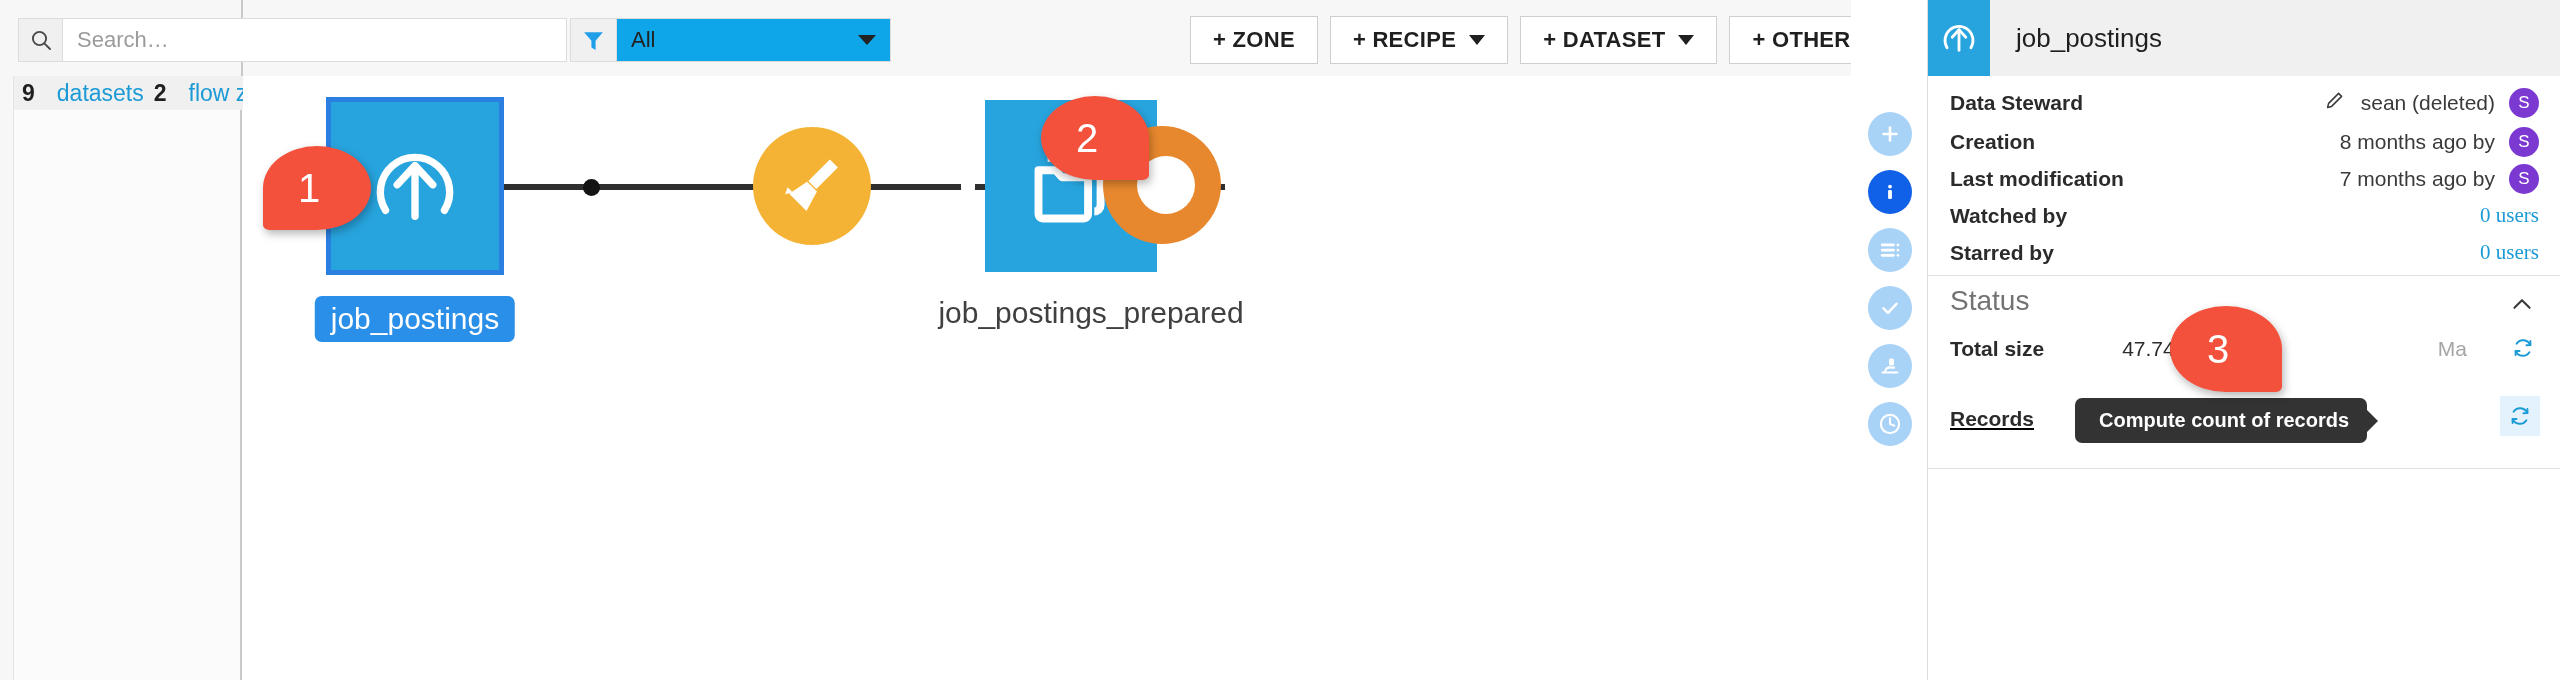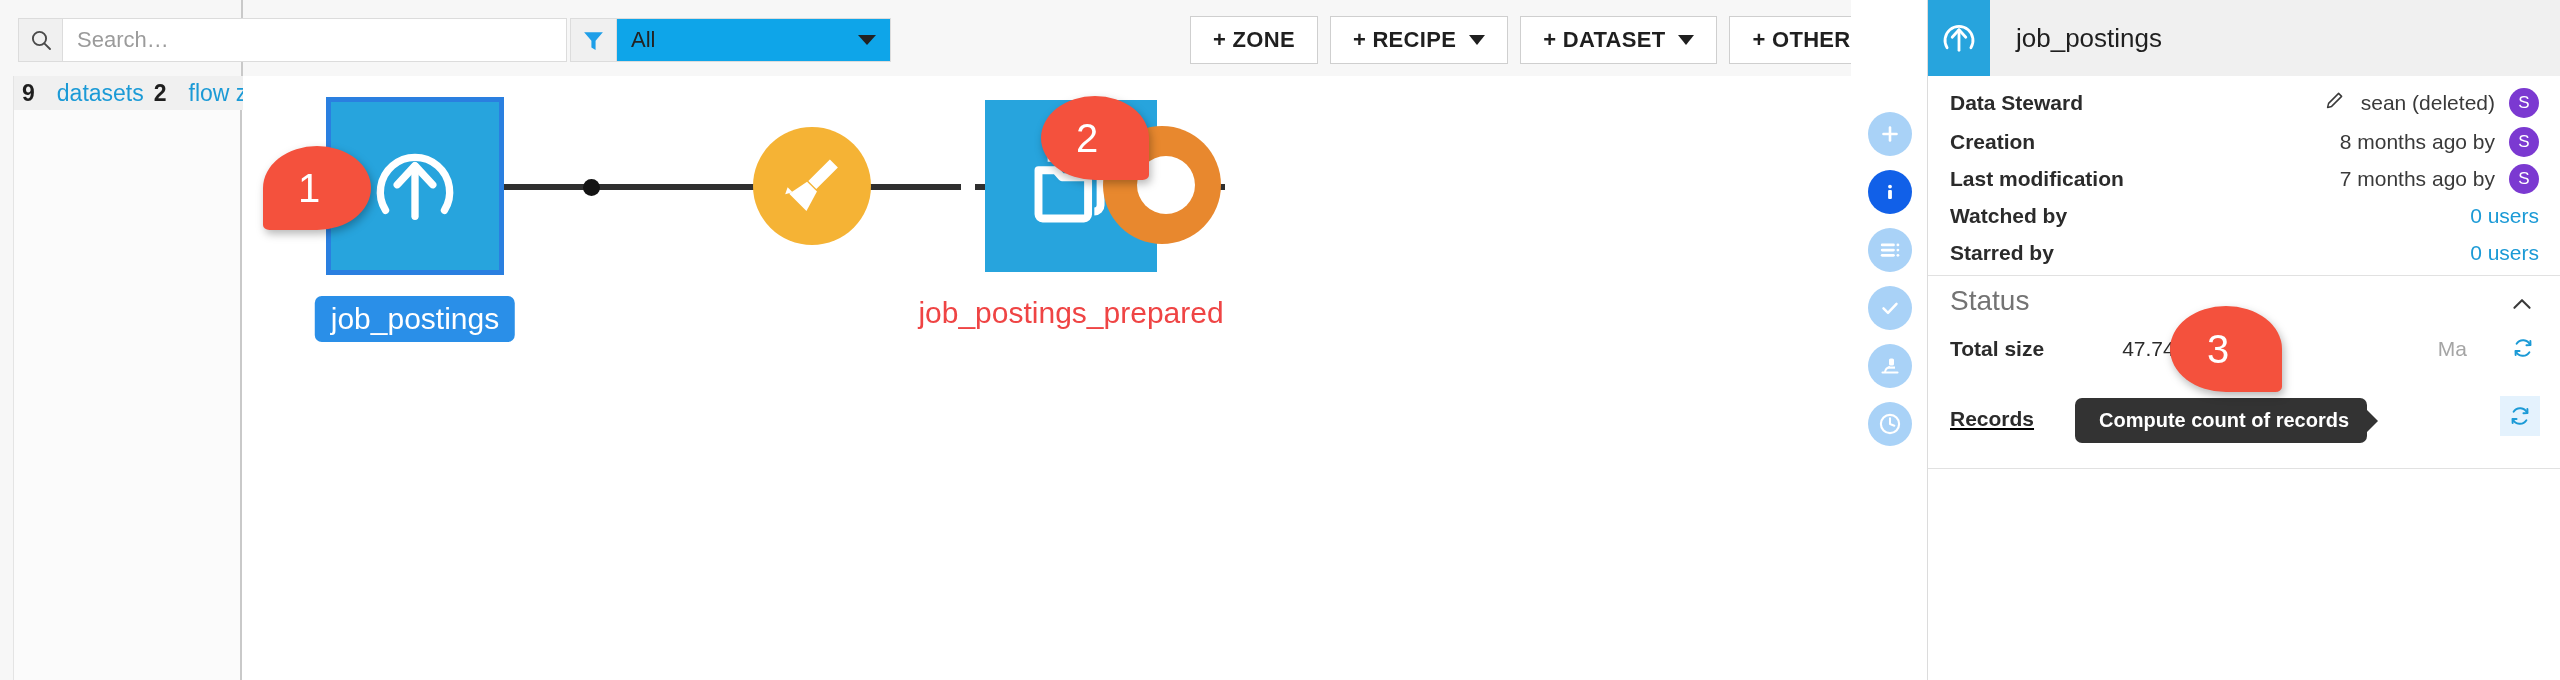--- a/index.html
+++ b/index.html
@@ -107,21 +107,21 @@
   .ds-blue { background: #27a4dd; }
   .ds-selected { outline: 5px solid #2a7fe0; outline-offset: -2px; }
 
   .node-label {
     position: absolute; top: 196px; left: 50%; transform: translateX(-50%);
     font-size: 30px; white-space: nowrap;
   }
   .node-label.selected {
     background: #2a8fe8; color: #fff; border-radius: 7px; padding: 6px 16px;
   }
-  .node-label.plain { color: #ef4444; }
+  .node-label.plain { color: #404040; margin-left: 20px; }
 
   .recipe-circle {
     width: 118px; height: 118px; border-radius: 50%;
     display: flex; align-items: center; justify-content: center;
   }
   .rc-orange { background: #f5b335; }
 
   .edge { position: absolute; height: 6px; background: #2f2f2f; }
   .dot {
     position: absolute; width: 17px; height: 17px; border-radius: 50%;
@@ -186,21 +186,21 @@
 
   .meta-row {
     position: absolute; left: 0; width: 633px; height: 37px;
     display: flex; align-items: center; padding: 0 22px 0 22px;
   }
   .meta-label { font-size: 21px; font-weight: bold; color: #2b2b2b; }
   .meta-right {
     margin-left: auto; display: flex; align-items: center; gap: 14px;
     font-size: 21px; color: #3a3a3a;
   }
-  .meta-right .blue { color: #1b9ad6; }
+  .meta-right .blue { color: #1b9ad6; font-family: Liberation Serif, serif; }
   .avatar {
     width: 30px; height: 30px; border-radius: 50%; background: #7b39d1;
     color: #fff; font-size: 17px; display: flex;
     align-items: center; justify-content: center;
   }
 
   .divider {
     position: absolute; left: 0; width: 633px; height: 1px; background: #e1e1e1;
   }
 

